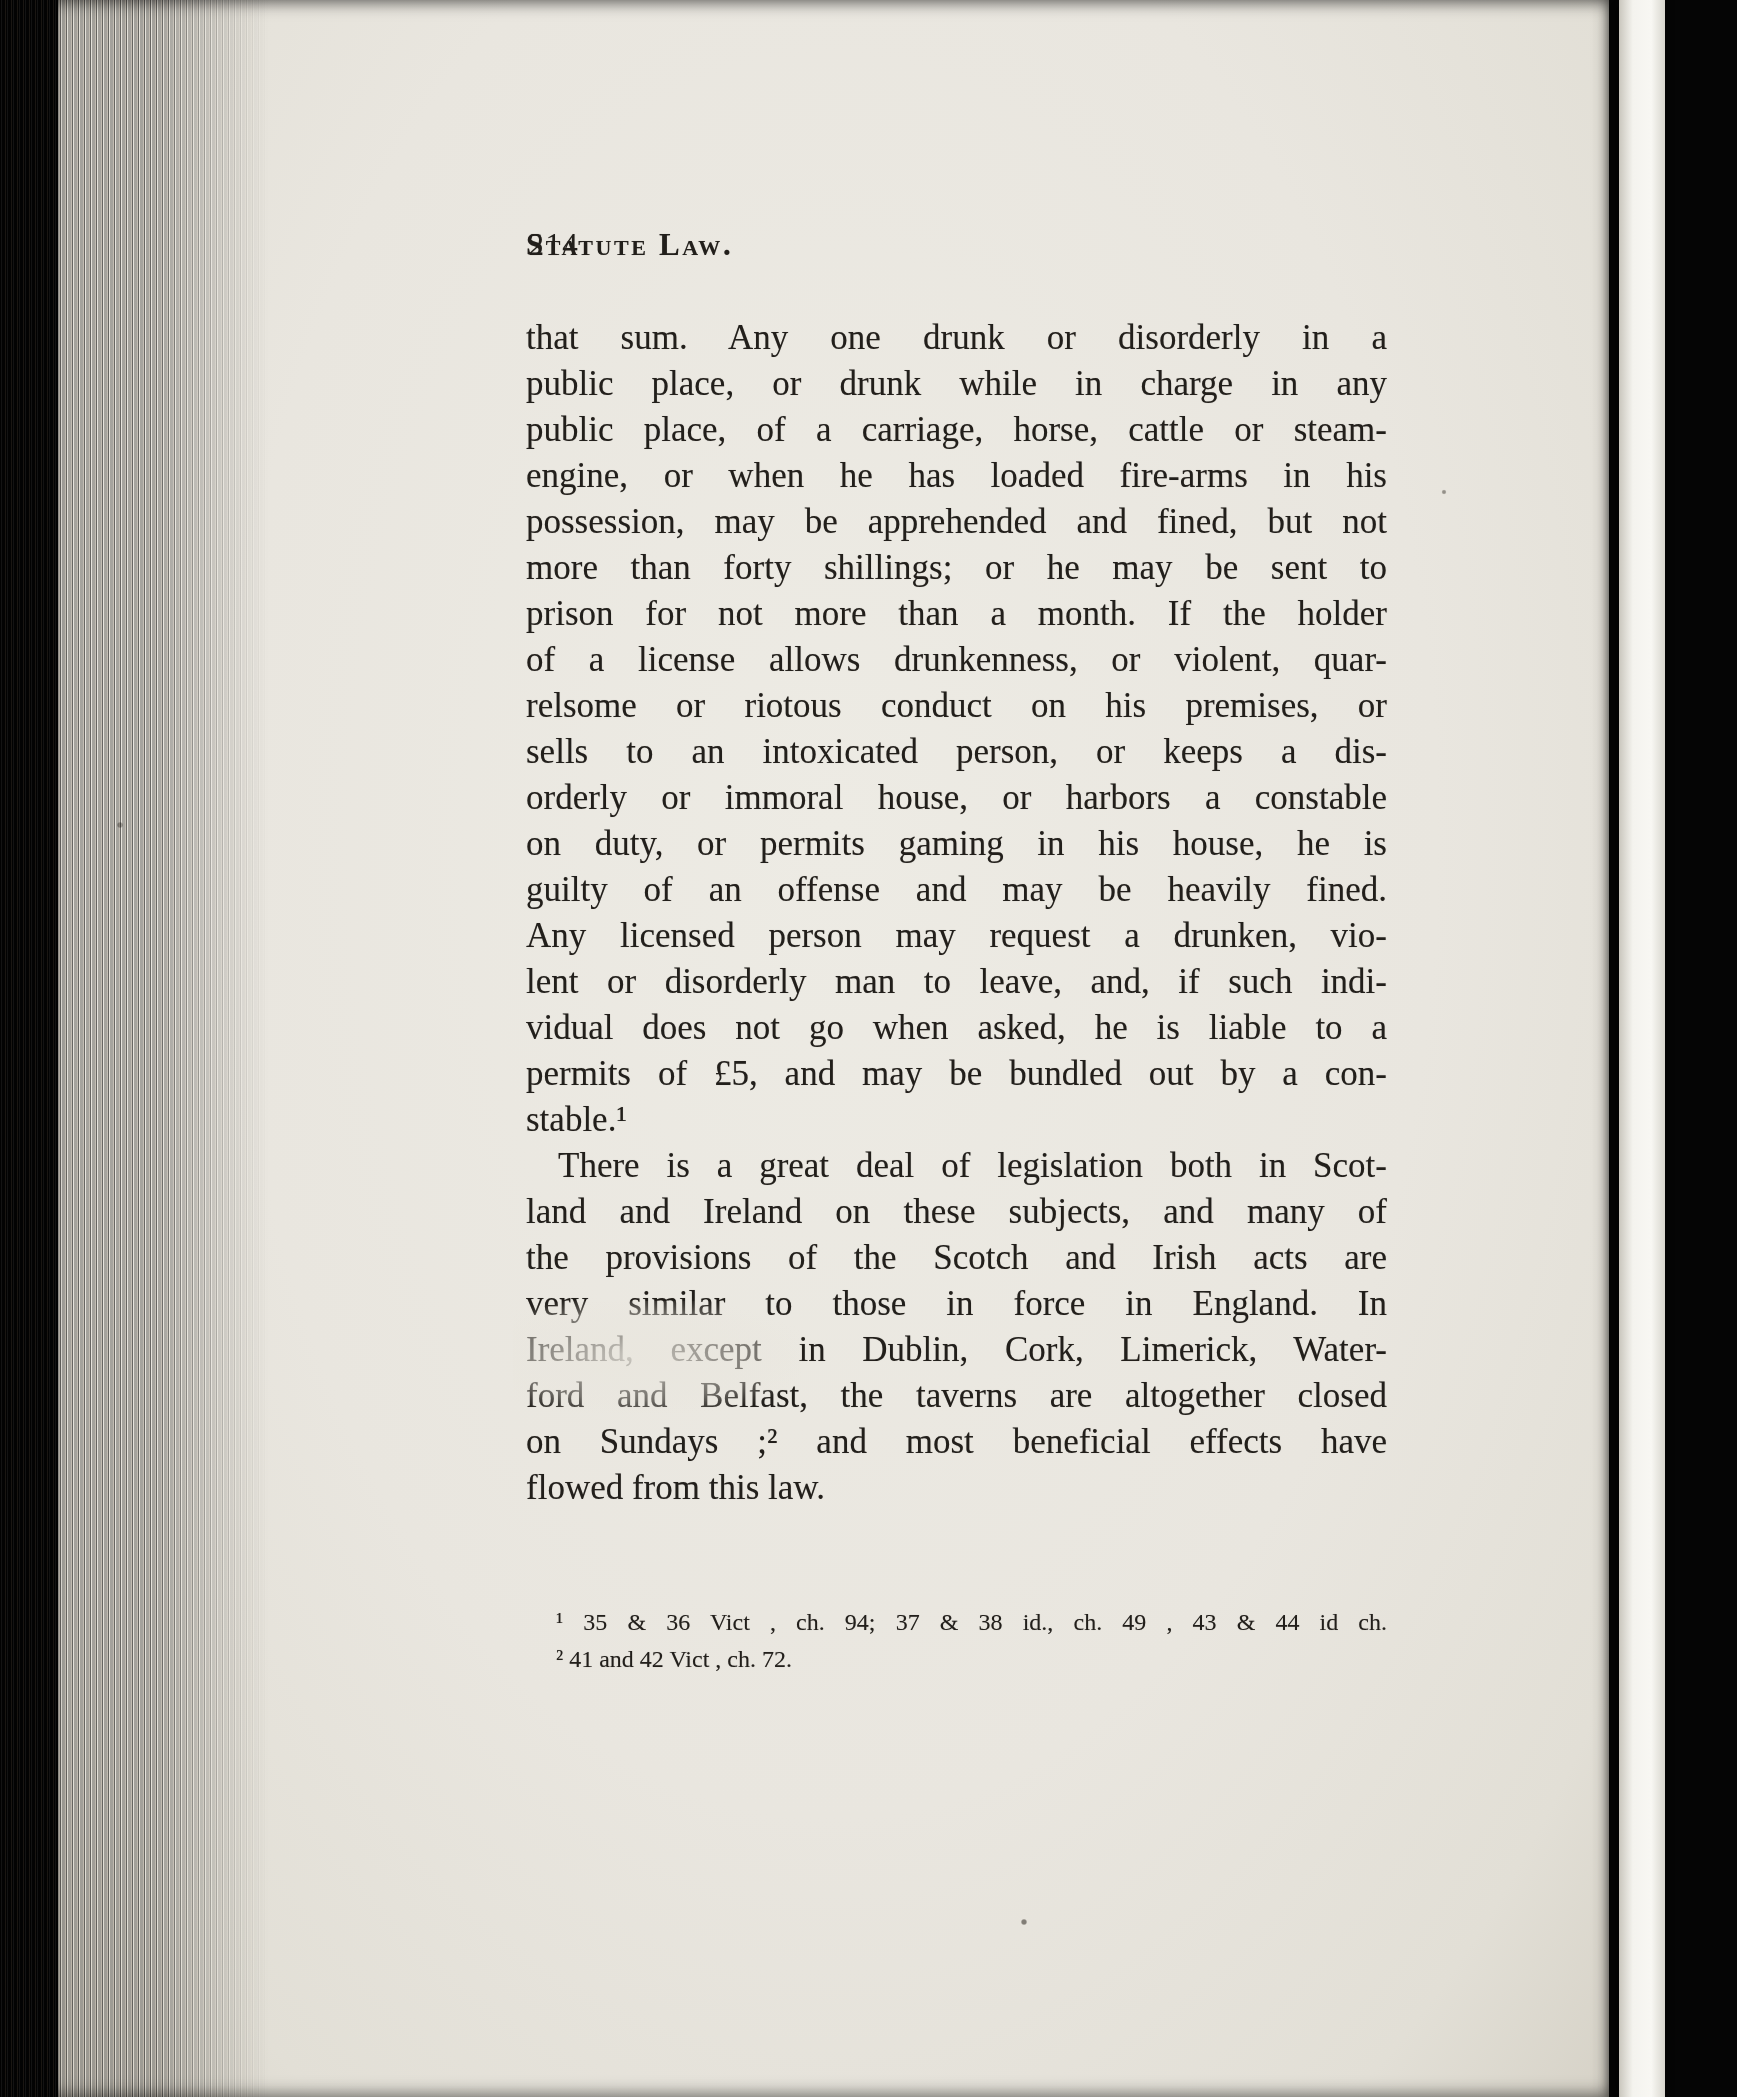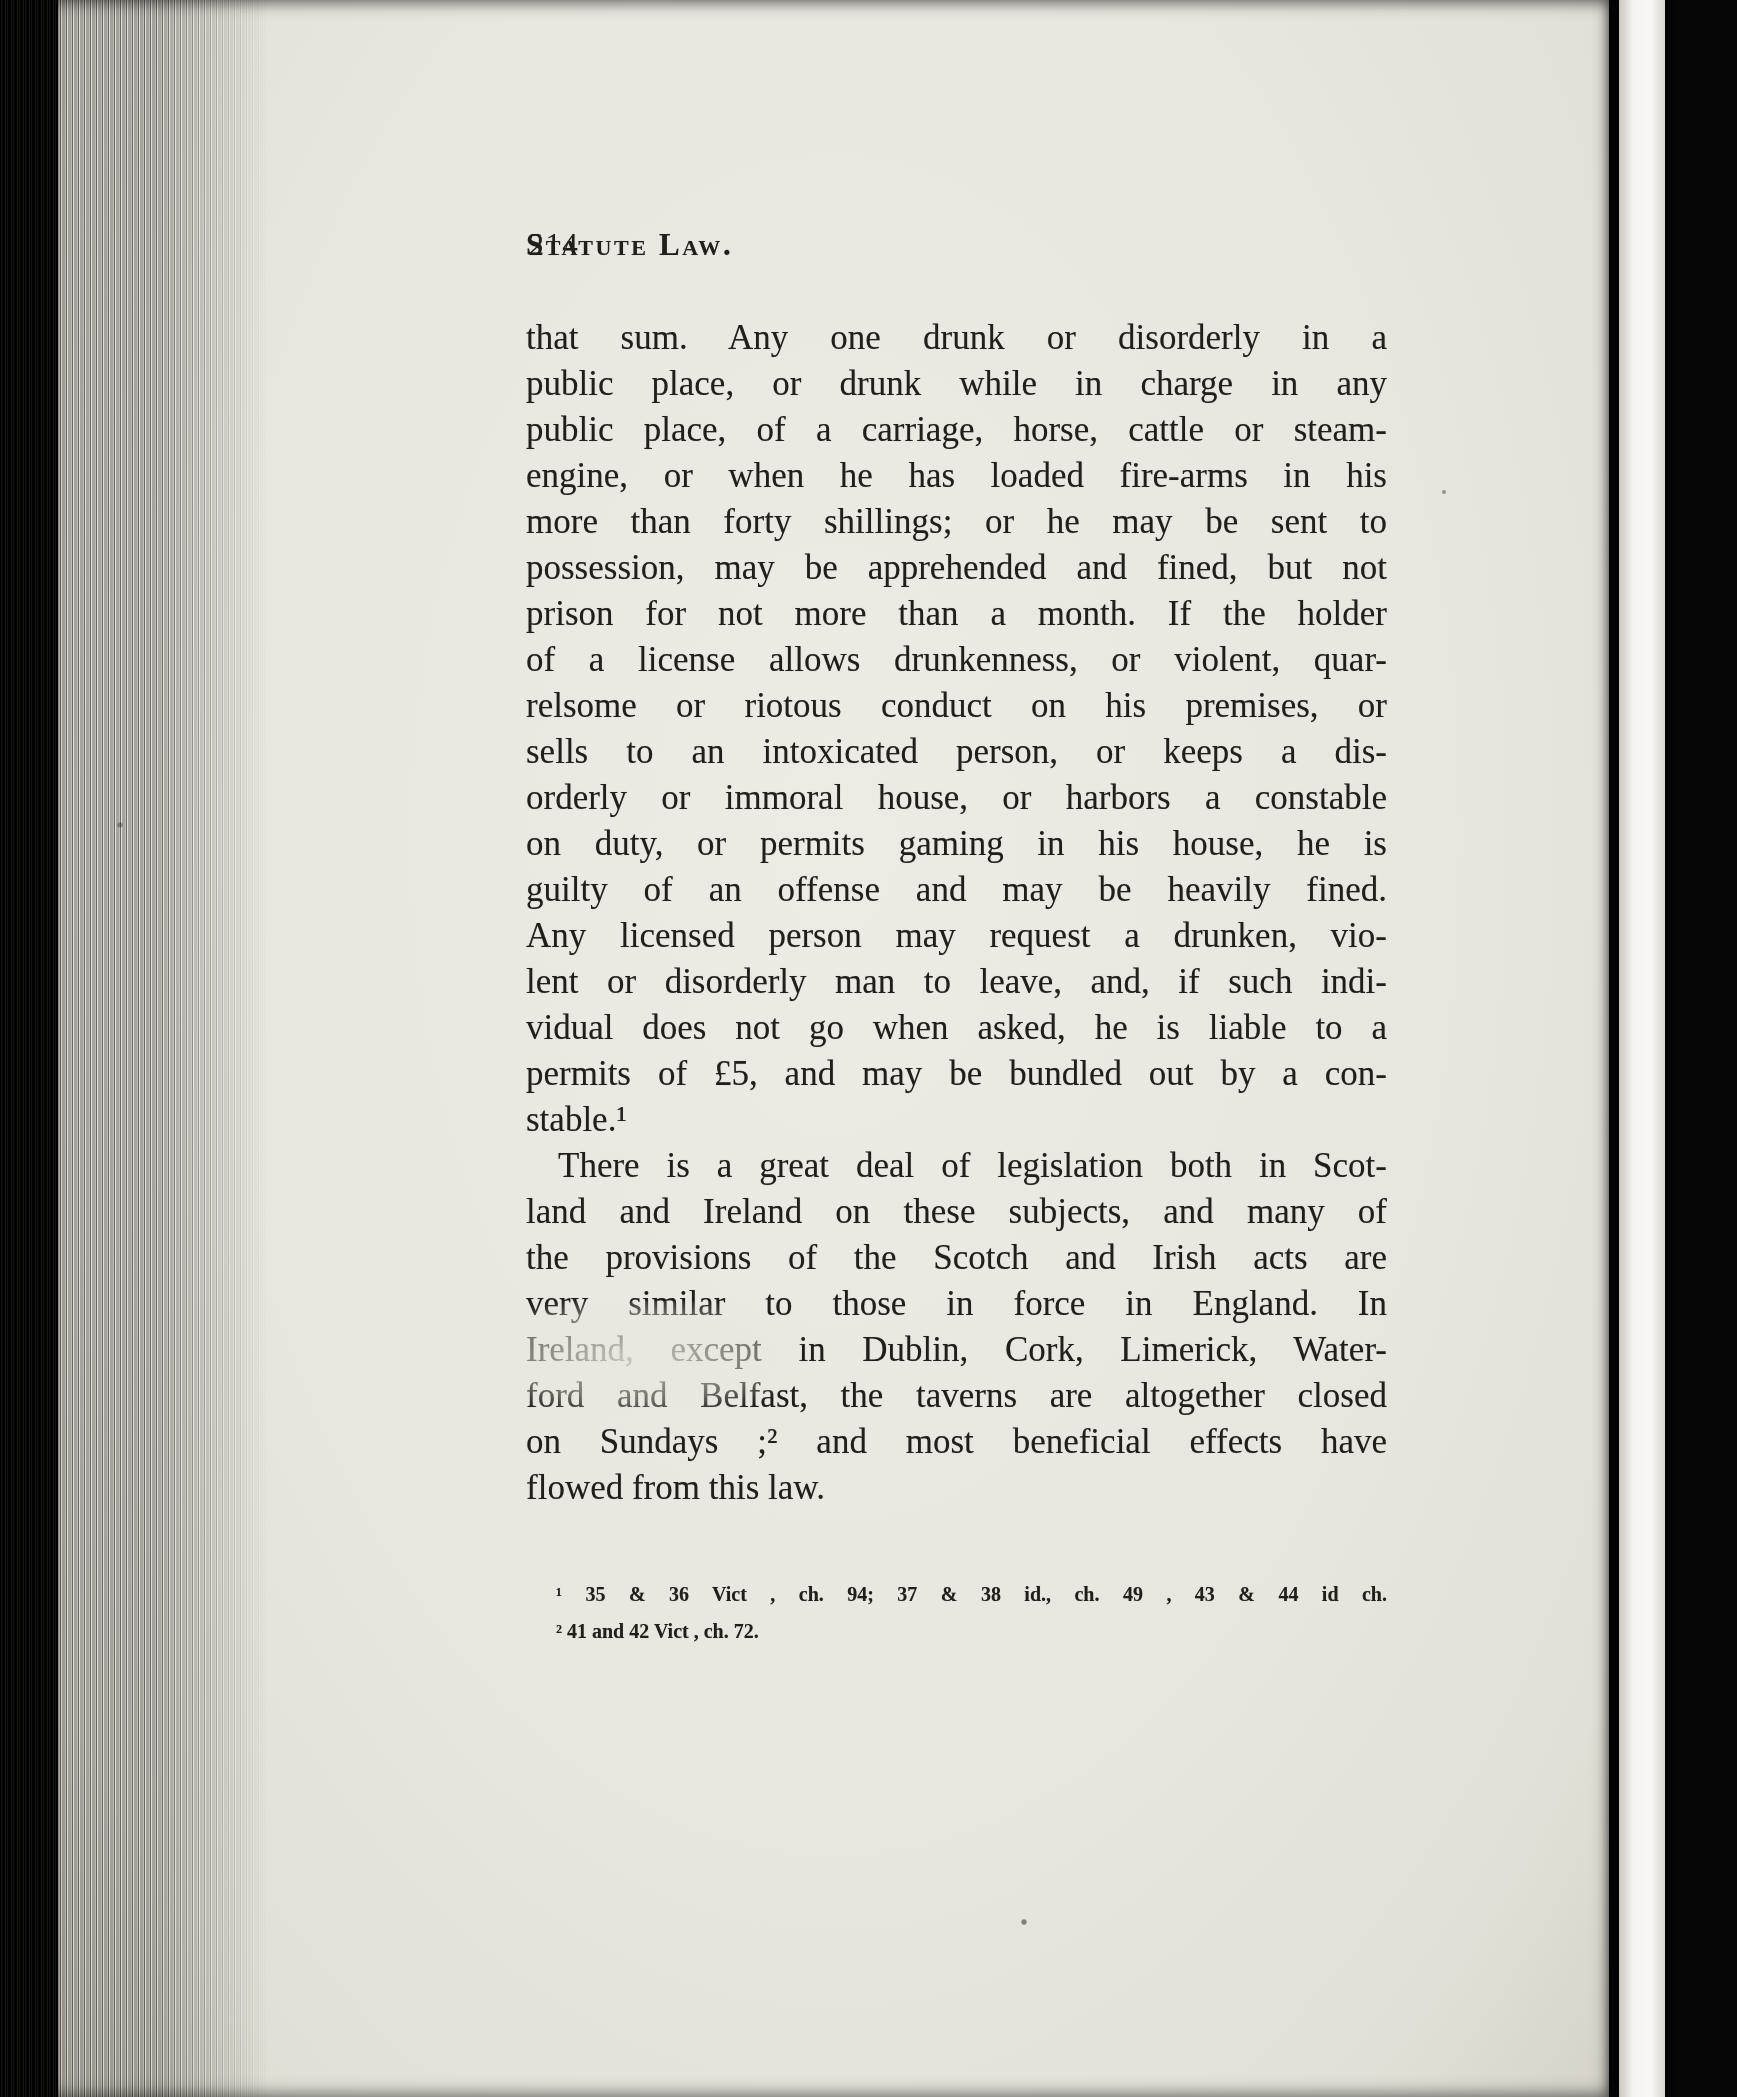--- a/index.html
+++ b/index.html
@@ -102,24 +102,24 @@
     font-size: 35px;
     line-height: 46px;
   }
   .line {
     text-align: justify;
     text-align-last: justify;
   }
   .line.last { text-align-last: left; }
   .line.indent { text-indent: 32px; }
   .footnotes {
-    margin-top: 65px;
-    font-size: 20px;
+    margin-top: 93px;
+    font-size: 24px;
     line-height: 37px;
-    font-weight: 700;
+    font-weight: 400;
   }
   .fn-line { text-align: justify; }
   .fn-line.justify-last { text-align-last: justify; }
   .fn-line.indent { text-indent: 30px; }
   
   .ink-fade {
     position: absolute;
     left: 513px;
     top: 1301px;
     width: 289px;
@@ -141,22 +141,22 @@
     <div class="runhead">
       <span class="pagenum">214</span>
       <span class="runtitle">Statute Law.</span>
     </div>
     <div class="text-block">
         <div class="paragraph">
           <div class="line">that sum. Any one drunk or disorderly in a</div>
           <div class="line">public place, or drunk while in charge in any</div>
           <div class="line">public place, of a carriage, horse, cattle or steam-</div>
           <div class="line">engine, or when he has loaded fire-arms in his</div>
+          <div class="line">possession, may be apprehended and fined, but not</div>
           <div class="line">more than forty shillings; or he may be sent to</div>
-          <div class="line">possession, may be apprehended and fined, but not</div>
           <div class="line">prison for not more than a month. If the holder</div>
           <div class="line">of a license allows drunkenness, or violent, quar-</div>
           <div class="line">relsome or riotous conduct on his premises, or</div>
           <div class="line">sells to an intoxicated person, or keeps a dis-</div>
           <div class="line">orderly or immoral house, or harbors a constable</div>
           <div class="line">on duty, or permits gaming in his house, he is</div>
           <div class="line">guilty of an offense and may be heavily fined.</div>
           <div class="line">Any licensed person may request a drunken, vio-</div>
           <div class="line">lent or disorderly man to leave, and, if such indi-</div>
           <div class="line">vidual does not go when asked, he is liable to a</div>

